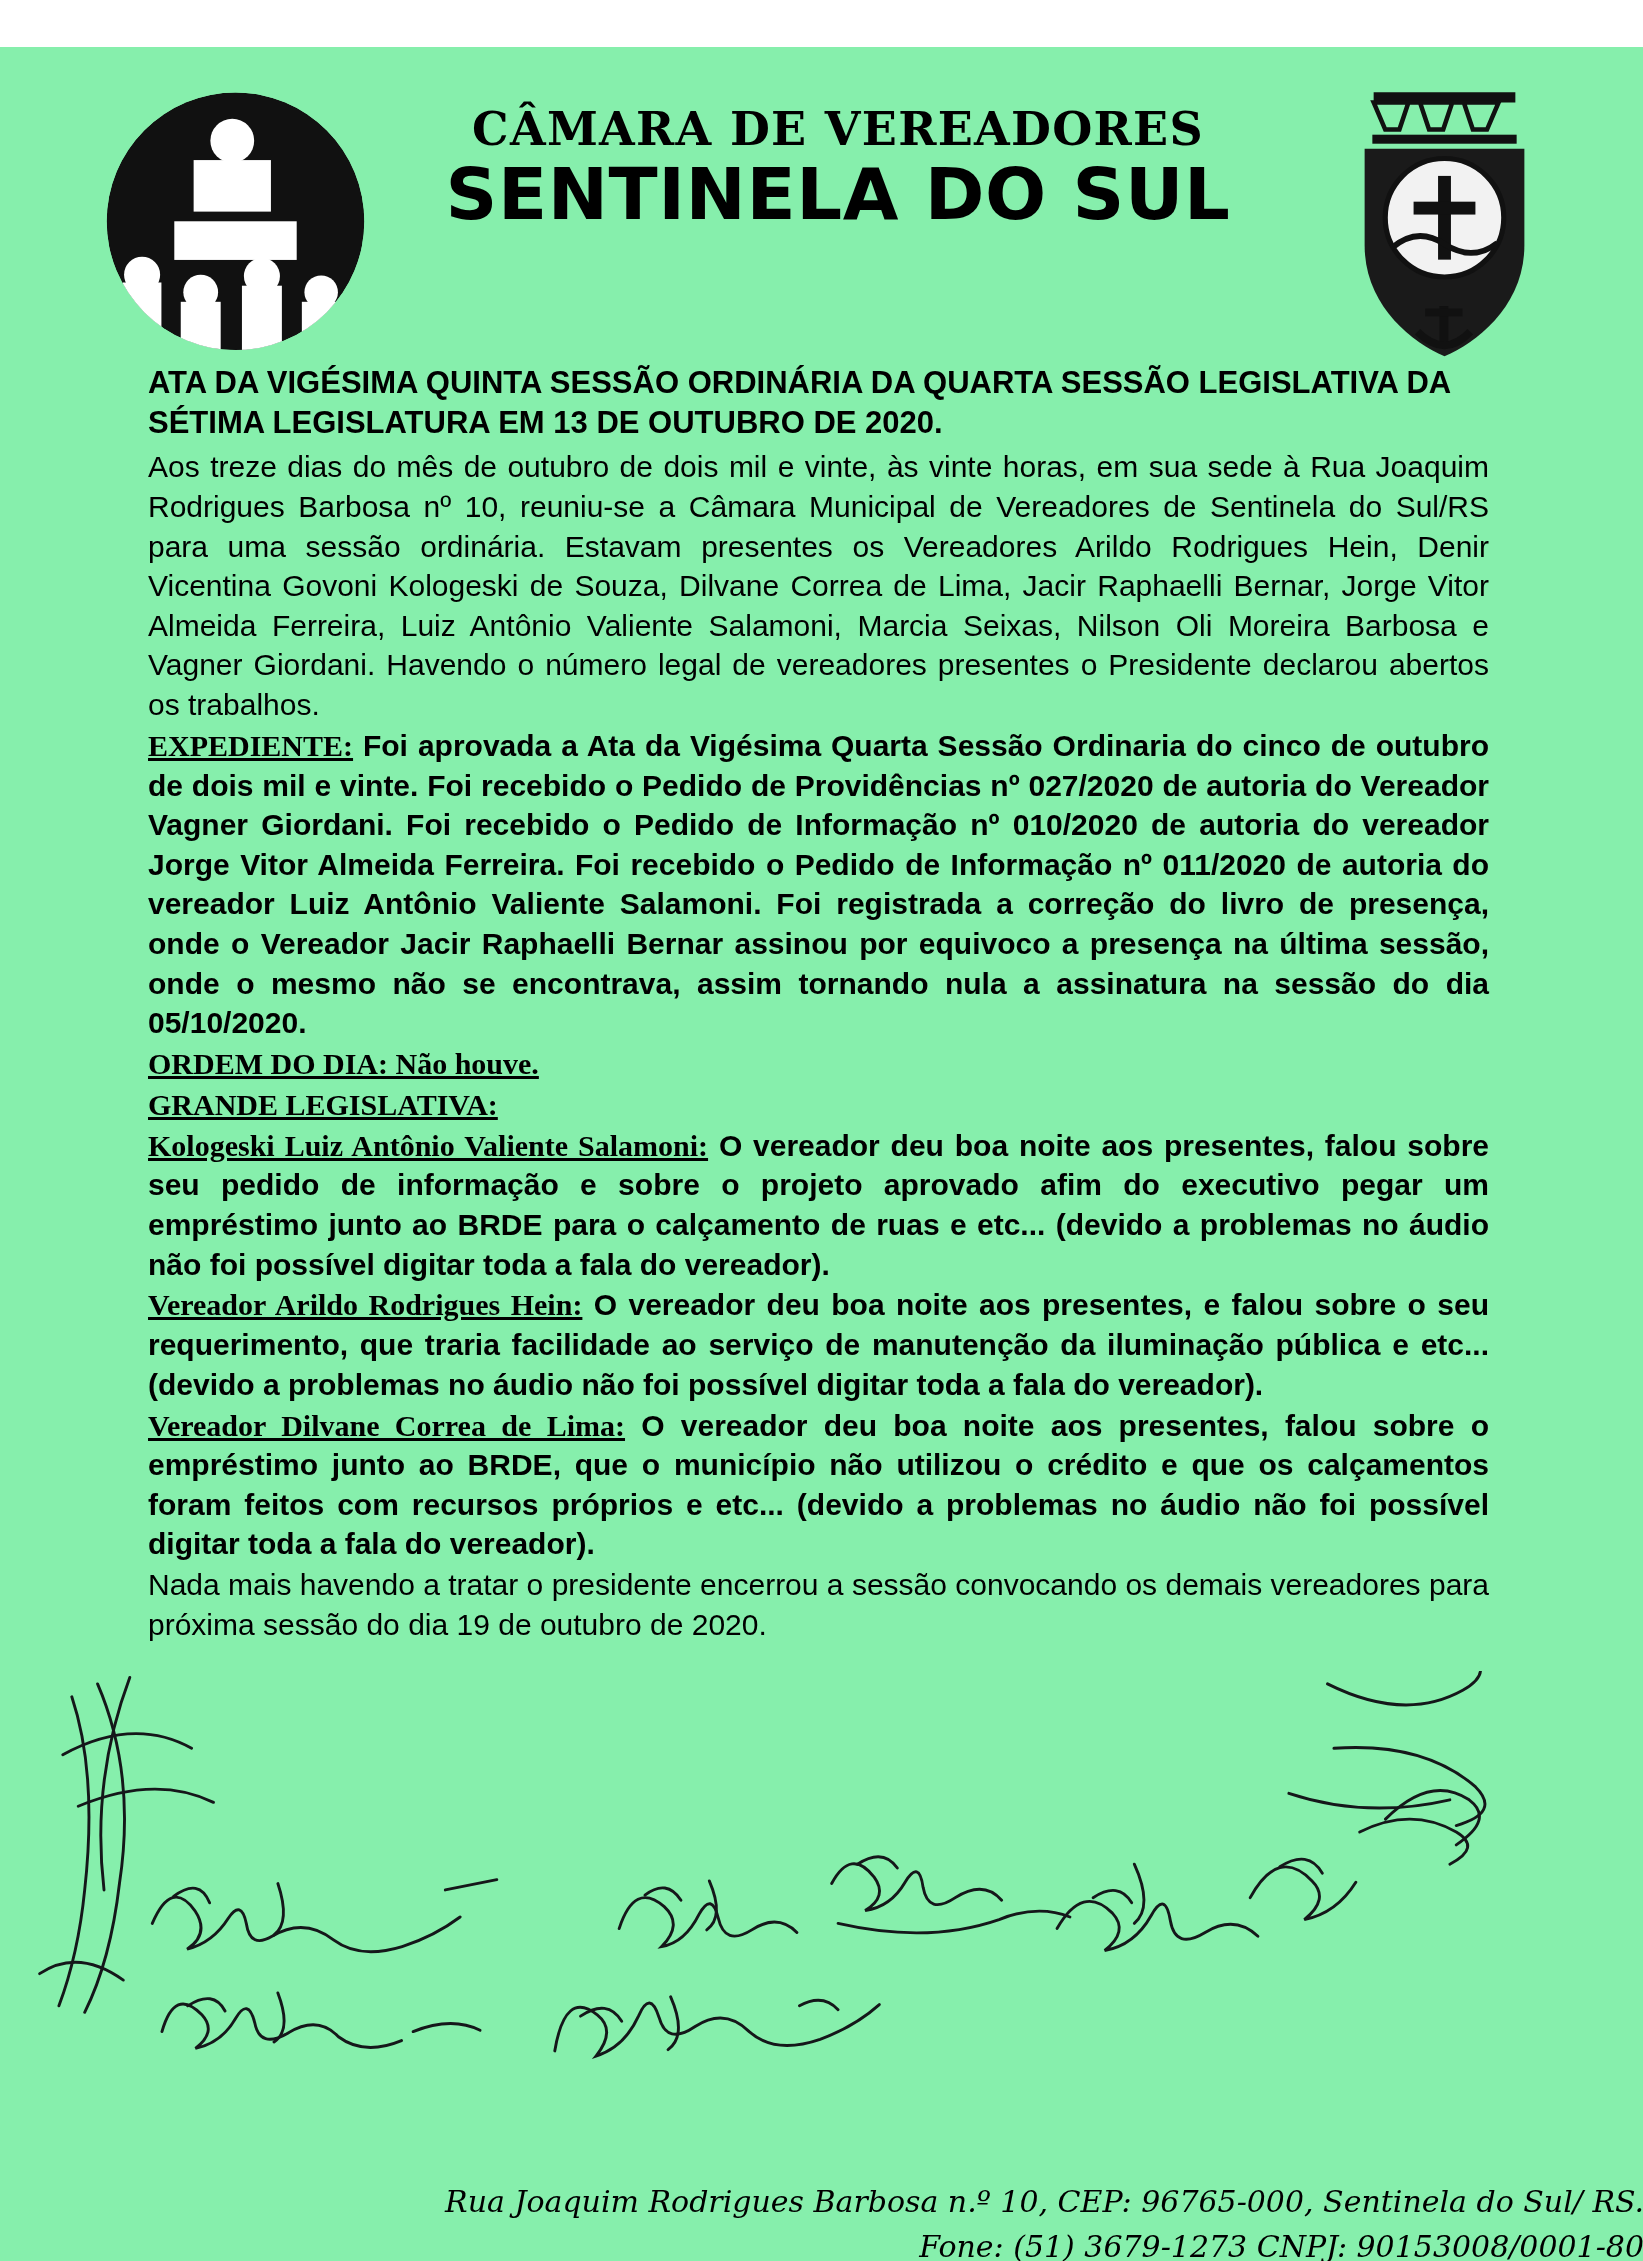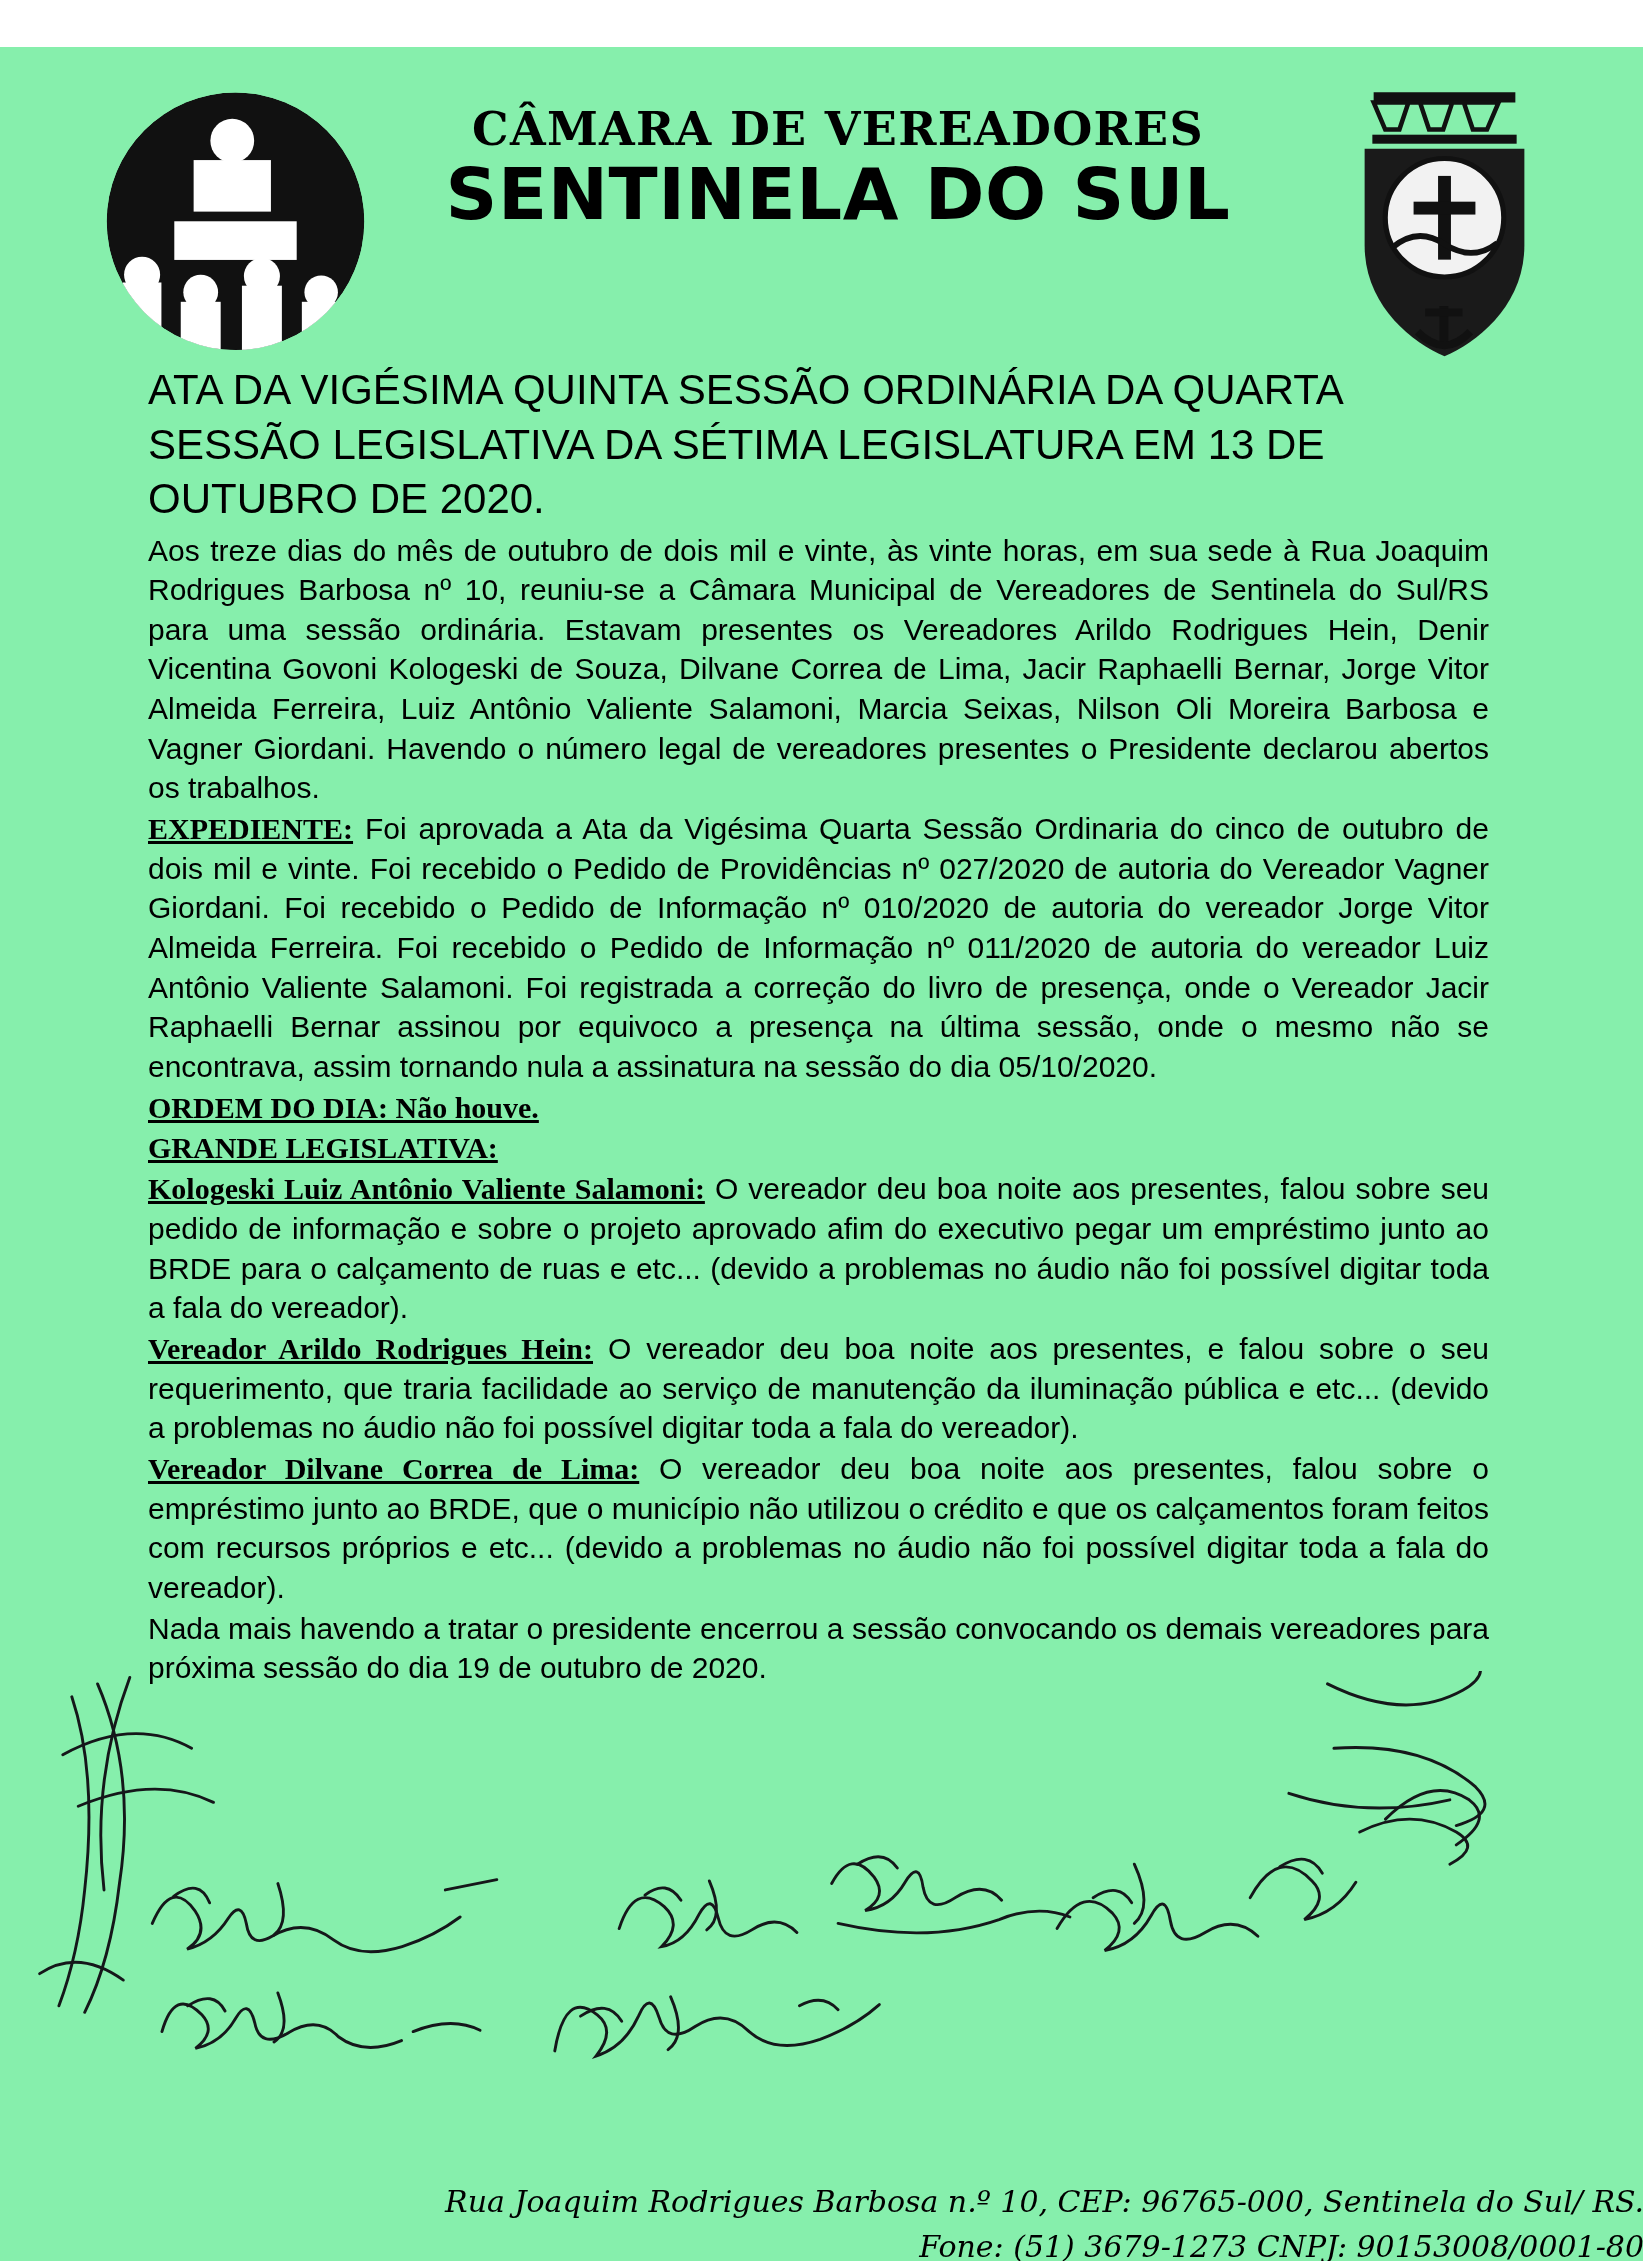--- a/index.html
+++ b/index.html
@@ -73,39 +73,39 @@
   
   .content {
     position: absolute;
     left: 148px;
     top: 316px;
     width: 1341px;
     font-size: 30px;
     line-height: 1.32;
   }
   .doc-title {
-    font-weight: normal;
-    font-size: 42px;
+    font-weight: bold;
+    font-size: 31px;
     line-height: 1.3;
     margin-bottom: 3.9px;
   }
   p.para {
     margin: 0;
     text-align: justify;
     text-indent: 0;
     text-justify: inter-word;
   }
   p.para + p.para { margin-top: 1.3px; }
   .lead { text-indent: 23px; }
   .u-bold {
     font-weight: bold;
     text-decoration: underline;
     font-family: Liberation Serif, serif;
   }
-  .plain { font-weight: normal; }
+  .plain { font-weight: bold; }
   
   .signatures {
     position: absolute;
     left: 0;
     top: 1624px;
     width: 1644px;
     height: 425px;
     pointer-events: none;
   }
   

